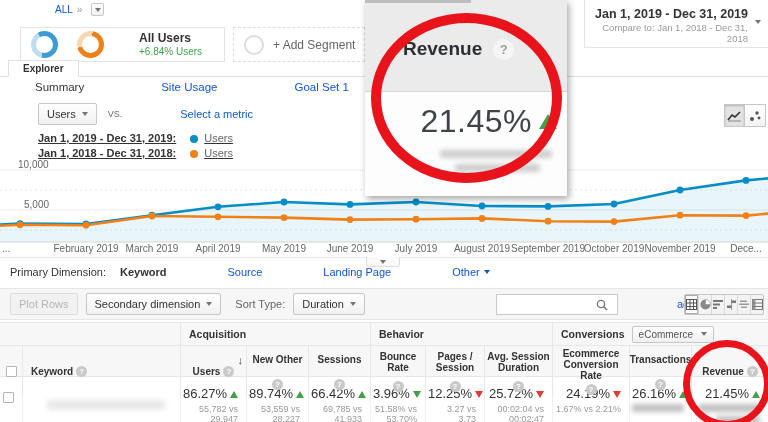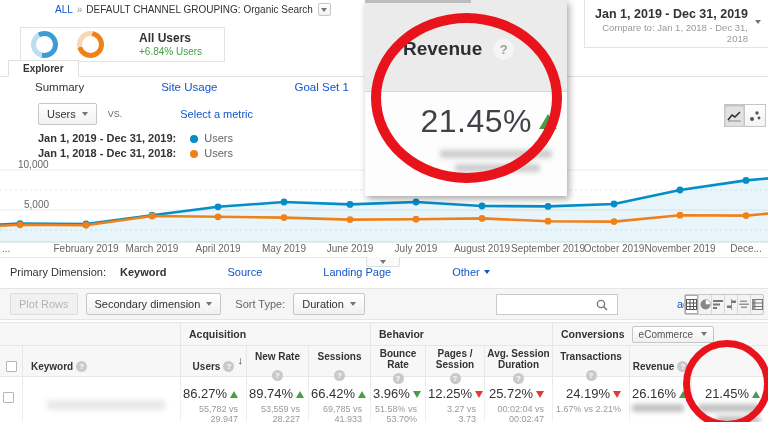--- a/index.html
+++ b/index.html
@@ -54,21 +54,21 @@
   .gran-btn:first-child { border-left:1px solid #c6c6c6; border-radius:2px 0 0 2px; }
   .gran-btn:last-child { border-radius:0 2px 2px 0; }
   .gran-btn.active { background:#e7e7e7; box-shadow:inset 0 1px 2px rgba(0,0,0,.15); color:#222; font-weight:bold; }
   .ctype { position:absolute; left:724px; top:104px; display:flex; }
   .ctype-btn { width:21px; height:23px; border:1px solid #c6c6c6; border-left:none; background:linear-gradient(#fff,#f3f3f3); display:flex; align-items:center; justify-content:center; cursor:pointer; }
   .ctype-btn:first-child { border-left:1px solid #c6c6c6; }
   .ctype-btn.active { background:#e2e2e2; box-shadow:inset 0 1px 2px rgba(0,0,0,.2); }
 
   
   .legend { position:absolute; left:38px; top:131px; font-size:11px; line-height:15px; }
-  .legend-row { display:flex; align-items:center; }
+  .legend-row { display:flex; align-items:center;text-decoration:underline; }
   .legend-row b { color:#333; }
   .dot { width:8px; height:8px; border-radius:50%; margin:0 6px 0 14px; }
   .legend-row .snm { color:#666; }
 
   
   .trend { position:absolute; left:0; top:160px; width:768px; height:100px; }
   .trend .grid { stroke:#ececec; stroke-width:1; }
   .trend .dash { stroke:#e5e5e5; stroke-dasharray:2,3; }
   .trend .axis { stroke:#d5d5d5; stroke-width:1; }
   .trend text { font-family:"Liberation Sans",sans-serif; font-size:10px; fill:#666; }
@@ -150,33 +150,36 @@
   svg.icon { display:block; }
 </style>
 </head>
 <body>
 
 <div class="screen">
 
   <div class="breadcrumb">
     <a>ALL</a>
     <span class="sep">»</span>
-    <span class="cur">DEFAULT CHANNEL GROUPING: Organic Search</span>
     <span class="dd-box">
         <span class="car"></span>
       </span>
   </div>
 
   <div class="seg-card seg-1">
     <span class="donut donut-blue"></span>
     <span class="donut donut-orange"></span>
     <span class="seg-txt">
       <div class="seg-title">All Users</div>
       <div class="seg-delta">+6.84% Users</div>
     </span>
+  </div>
+  <div class="seg-card seg-2">
+    <span class="ring"></span>
+    <span>+ Add Segment</span>
   </div>
 
   <div class="date-widget">
     <div class="dr1">Jan 1, 2019 - Dec 31, 2019</div>
     <div class="dr2">Compare to: Jan 1, 2018 - Dec 31, 2018</div>
     <span class="car"></span>
   </div>
 
   <div class="explorer-row">
     <span class="explorer-tab">Explorer</span>
@@ -380,37 +383,41 @@
       <div class="hcell kw-cell">
           <span>Keyword</span>
           <span class="qi"></span>
         </div>
       <div class="hcell">
           <span>Users</span>
           <span class="qi"></span>
           <span class="sort-dn"></span>
         </div>
       <div class="hcell">
-          <span>New Rate</span>
+          <span>New Other</span>
           <span class="qi"></span>
         </div>
       <div class="hcell">
           <span>Sessions</span>
           <span class="qi"></span>
         </div>
       <div class="hcell">
           <span>Bounce Rate</span>
           <span class="qi"></span>
         </div>
       <div class="hcell">
           <span>Pages / Session</span>
           <span class="qi"></span>
         </div>
       <div class="hcell">
           <span>Avg. Session Duration</span>
+          <span class="qi"></span>
+        </div>
+      <div class="hcell">
+          <span>Ecommerce Conversion Rate</span>
           <span class="qi"></span>
         </div>
       <div class="hcell">
           <span>Transactions</span>
           <span class="qi"></span>
         </div>
       <div class="hcell">
           <span>Revenue</span>
           <span class="qi"></span>
         </div>

